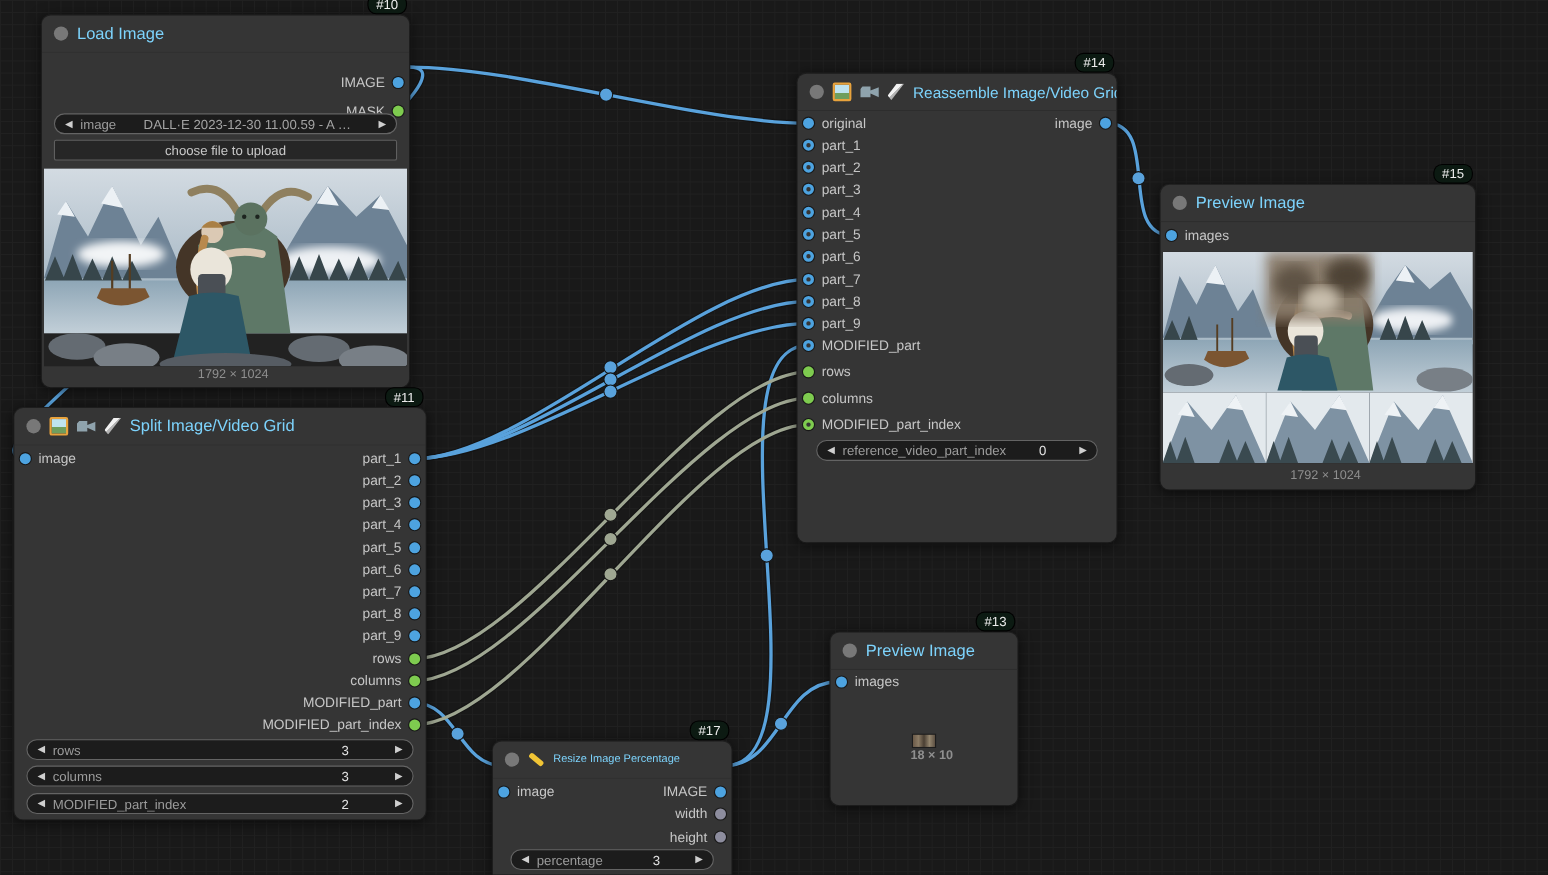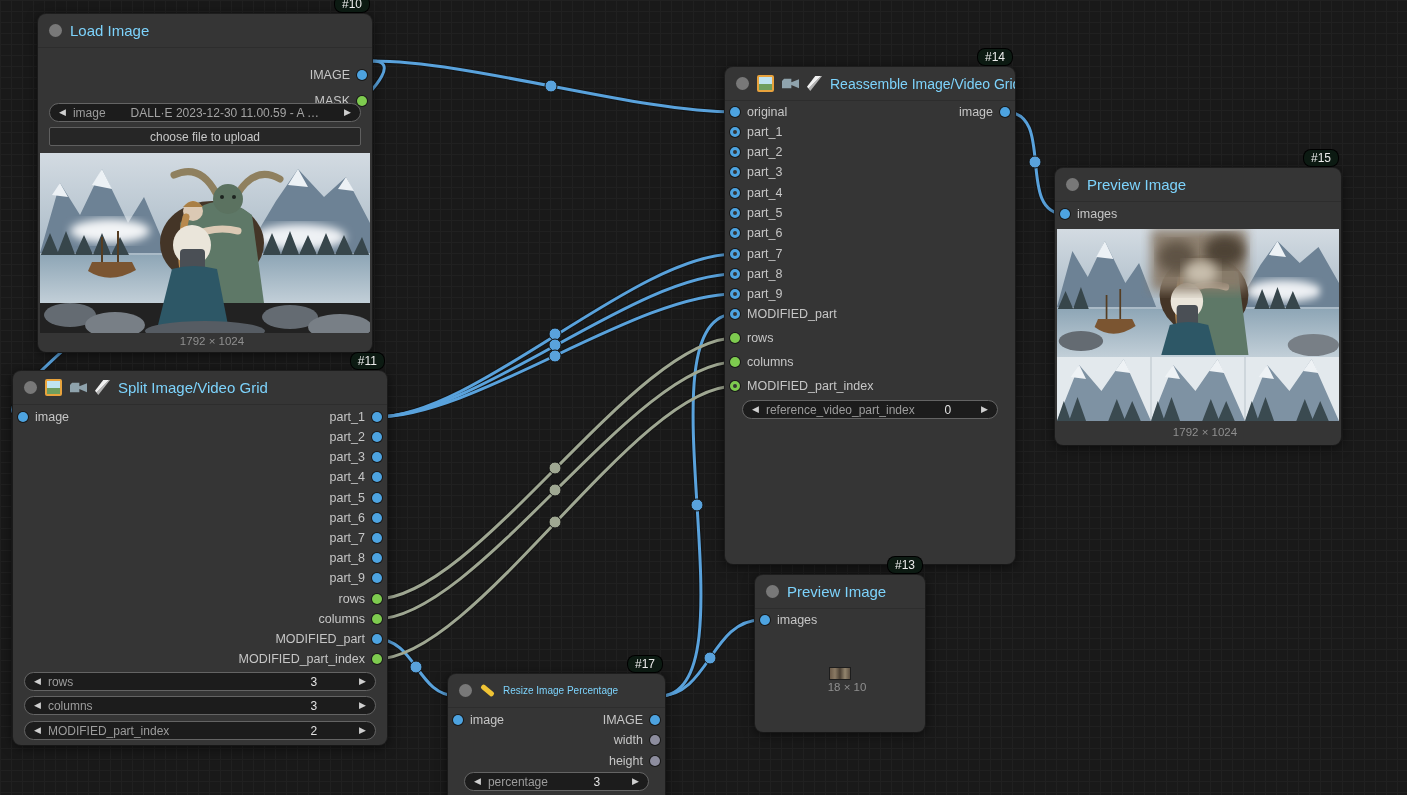--- a/index.html
+++ b/index.html
@@ -280,21 +280,21 @@
   <div class="widget" style="top:350px;">
     <span class="arrow">◀</span>
     <span class="wlabel">MODIFIED_part_index</span>
     <span class="wspacer"></span>
     <span class="wvalue">2</span>
     <span class="wspacer" style="max-width:28px;"></span>
     <span class="arrow">▶</span>
   </div>
 </div>
 
-<div class="node" style="left:725px;top:67px;width:290px;height:497px;">
+<div class="node" style="left:725px;top:67px;width:290px;height:426px;">
   <div class="badge">#14</div>
   <div class="node-title" style="font-size:14px;">
     <span class="collapse-dot"></span>
     <span class="icon pic"></span>
     <span class="icon cam"></span>
     <span class="icon knife"></span>
     <span>Reassemble Image/Video Grid</span>
   </div>
   <div class="slot in" style="top:35px;">
       <span class="dot blue"></span>
@@ -438,21 +438,21 @@
   <div class="badge">#13</div>
   <div class="node-title">
     <span class="collapse-dot"></span>
     <span>Preview Image</span>
   </div>
   <div class="slot in" style="top:35px;">
     <span class="dot blue"></span>
     <span>images</span>
   </div>
   <div class="thumb" style="left:75px;top:93px;"></div>
-  <div class="caption" style="top:106px;">18 × 10</div>
+  <div class="caption" style="top:106px;font-weight:bold;">18 × 10</div>
 </div>
 
 <div class="node" style="left:448px;top:674px;width:217px;height:130px;">
   <div class="badge">#17</div>
   <div class="node-title" style="font-size:10px;">
     <span class="collapse-dot"></span>
     <span class="icon ruler"></span>
     <span>Resize Image Percentage</span>
   </div>
   <div class="slot in" style="top:36px;">

